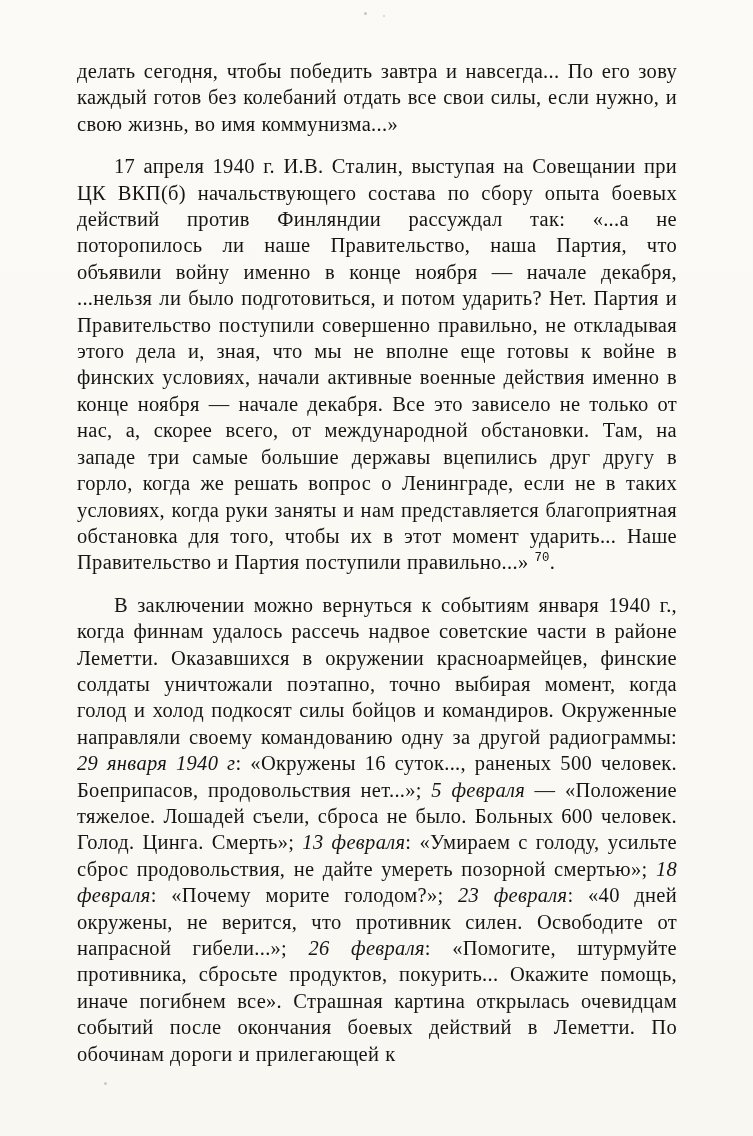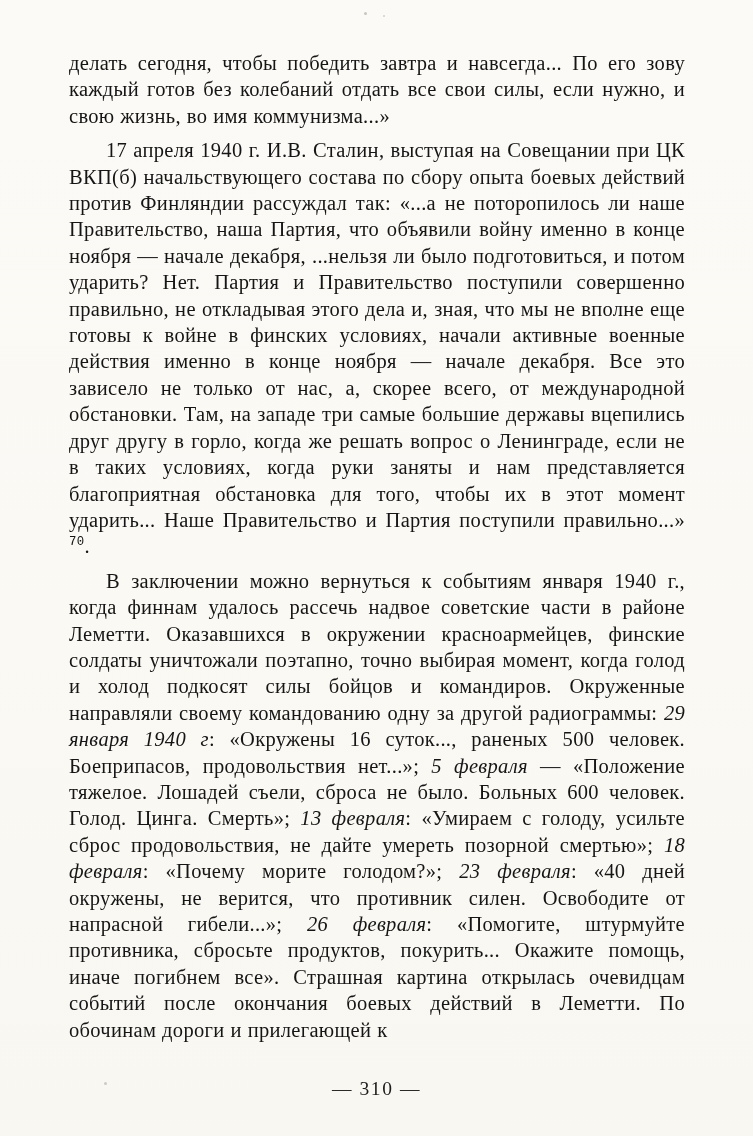--- a/index.html
+++ b/index.html
@@ -25,21 +25,21 @@
     left: 61px;
     top: 42px;
     width: 632px;
     font-size: 20.5px;
     line-height: 26.4px;
     text-align: justify;
     letter-spacing: 0.015em;
     word-spacing: 0.5px;
   }
   .para {
-    margin: 8px;
+    margin: 16px;
   }
   .para.indent {
     text-indent: 37px;
   }
   sup {
     font-size: 0.6em;
     line-height: 0;
     vertical-align: super;
     font-family: Liberation Mono, monospace;
   }
@@ -69,14 +69,13 @@
   <span class="speck s1"></span>
   <span class="speck s2"></span>
   <span class="speck s3"></span>
 
   <div class="text-block">
     <p class="para"><span>делать сегодня, чтобы победить завтра и навсегда... По его зову каждый готов без колебаний отдать все свои силы, если нужно, и свою жизнь, во имя коммунизма...»</span></p>
     <p class="para indent"><span>17 апреля 1940 г. И.В. Сталин, выступая на Совещании при ЦК ВКП(б) начальствующего состава по сбору опыта боевых действий против Финляндии рассуждал так: «...а не поторопилось ли наше Правительство, наша Партия, что объявили войну именно в конце ноября — начале декабря, ...нельзя ли было подготовиться, и потом ударить? Нет. Партия и Правительство поступили совершенно правильно, не откладывая этого дела и, зная, что мы не вполне еще готовы к войне в финских условиях, начали активные военные действия именно в конце ноября — начале декабря. Все это зависело не только от нас, а, скорее всего, от международной обстановки. Там, на западе три самые большие державы вцепились друг другу в горло, когда же решать вопрос о Ленинграде, если не в таких условиях, когда руки заняты и нам представляется благоприятная обстановка для того, чтобы их в этот момент ударить... Наше Правительство и Партия поступили правильно...» </span><sup>70</sup><span>.</span></p>
     <p class="para indent"><span>В заключении можно вернуться к событиям января 1940 г., когда финнам удалось рассечь надвое советские части в районе Леметти. Оказавшихся в окружении красноармейцев, финские солдаты уничтожали поэтапно, точно выбирая момент, когда голод и холод подкосят силы бойцов и командиров. Окруженные направляли своему командованию одну за другой радиограммы: </span><span style="font-style: italic;">29 января 1940 г</span><span>: «Окружены 16 суток..., раненых 500 человек. Боеприпасов, продовольствия нет...»; </span><span style="font-style: italic;">5 февраля</span><span> — «Положение тяжелое. Лошадей съели, сброса не было. Больных 600 человек. Голод. Цинга. Смерть»; </span><span style="font-style: italic;">13 февраля</span><span>: «Умираем с голоду, усильте сброс продовольствия, не дайте умереть позорной смертью»; </span><span style="font-style: italic;">18 февраля</span><span>: «Почему морите голодом?»; </span><span style="font-style: italic;">23 февраля</span><span>: «40 дней окружены, не верится, что противник силен. Освободите от напрасной гибели...»; </span><span style="font-style: italic;">26 февраля</span><span>: «Помогите, штурмуйте противника, сбросьте продуктов, покурить... Окажите помощь, иначе погибнем все». Страшная картина открылась очевидцам событий после окончания боевых действий в Леметти. По обочинам дороги и прилегающей к</span></p>
   </div>
 
-  <div class="page-number">— 310 —</div>
 </div>
 
 </body></html>

